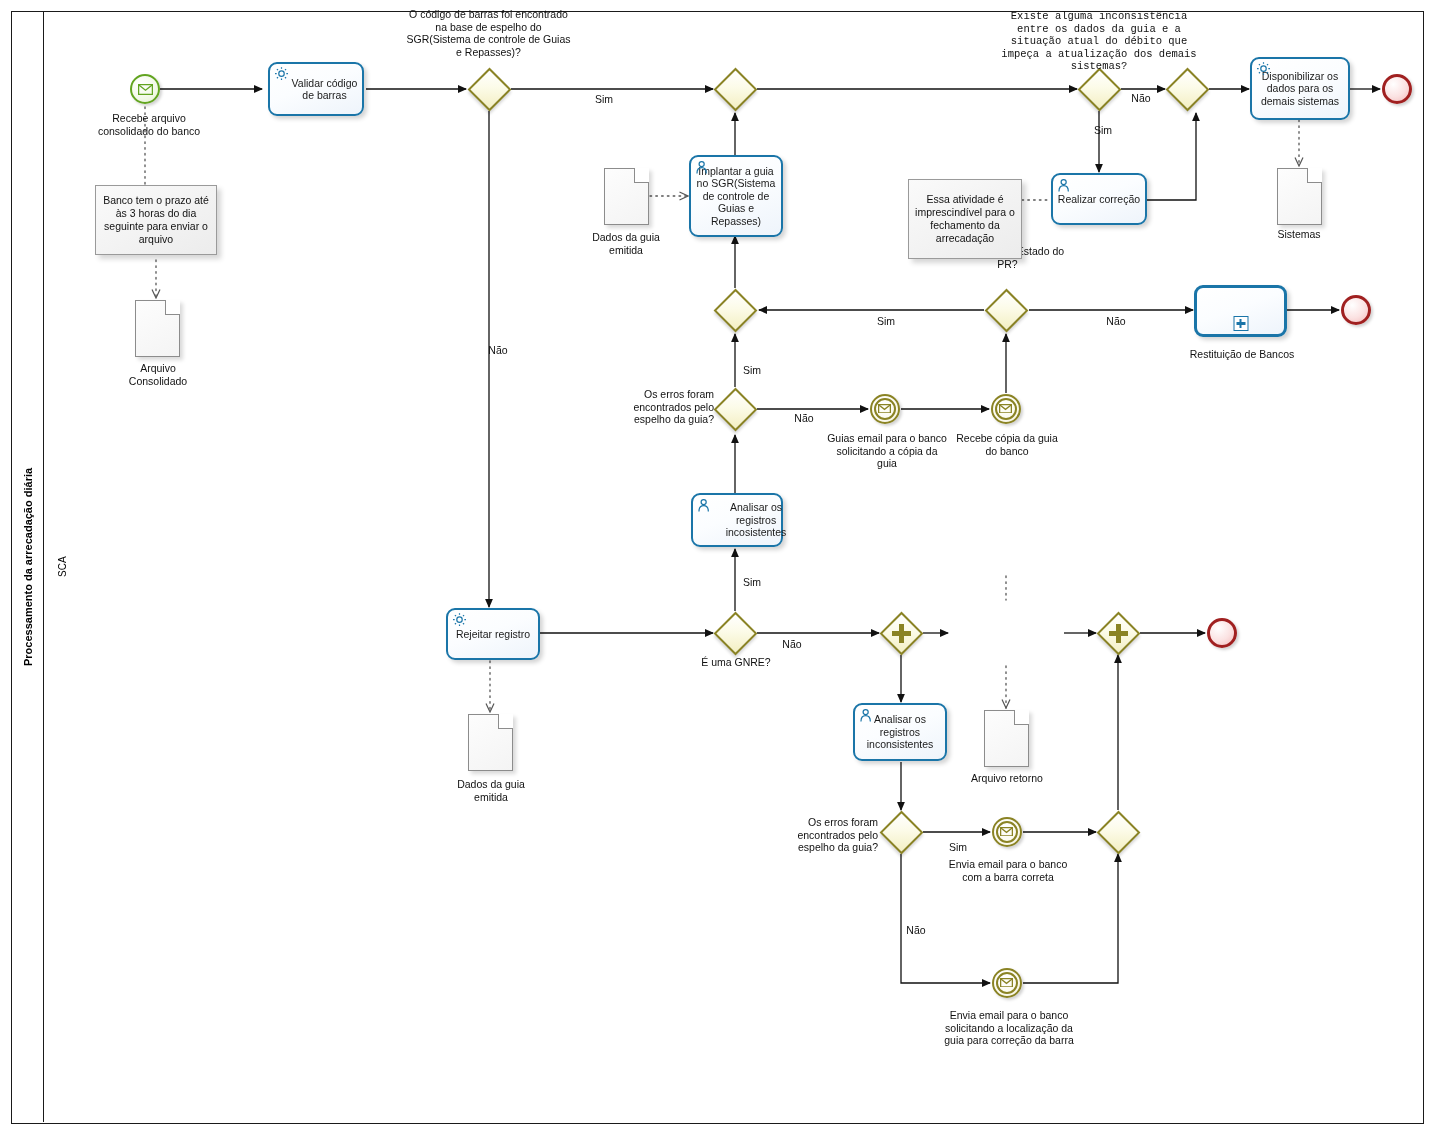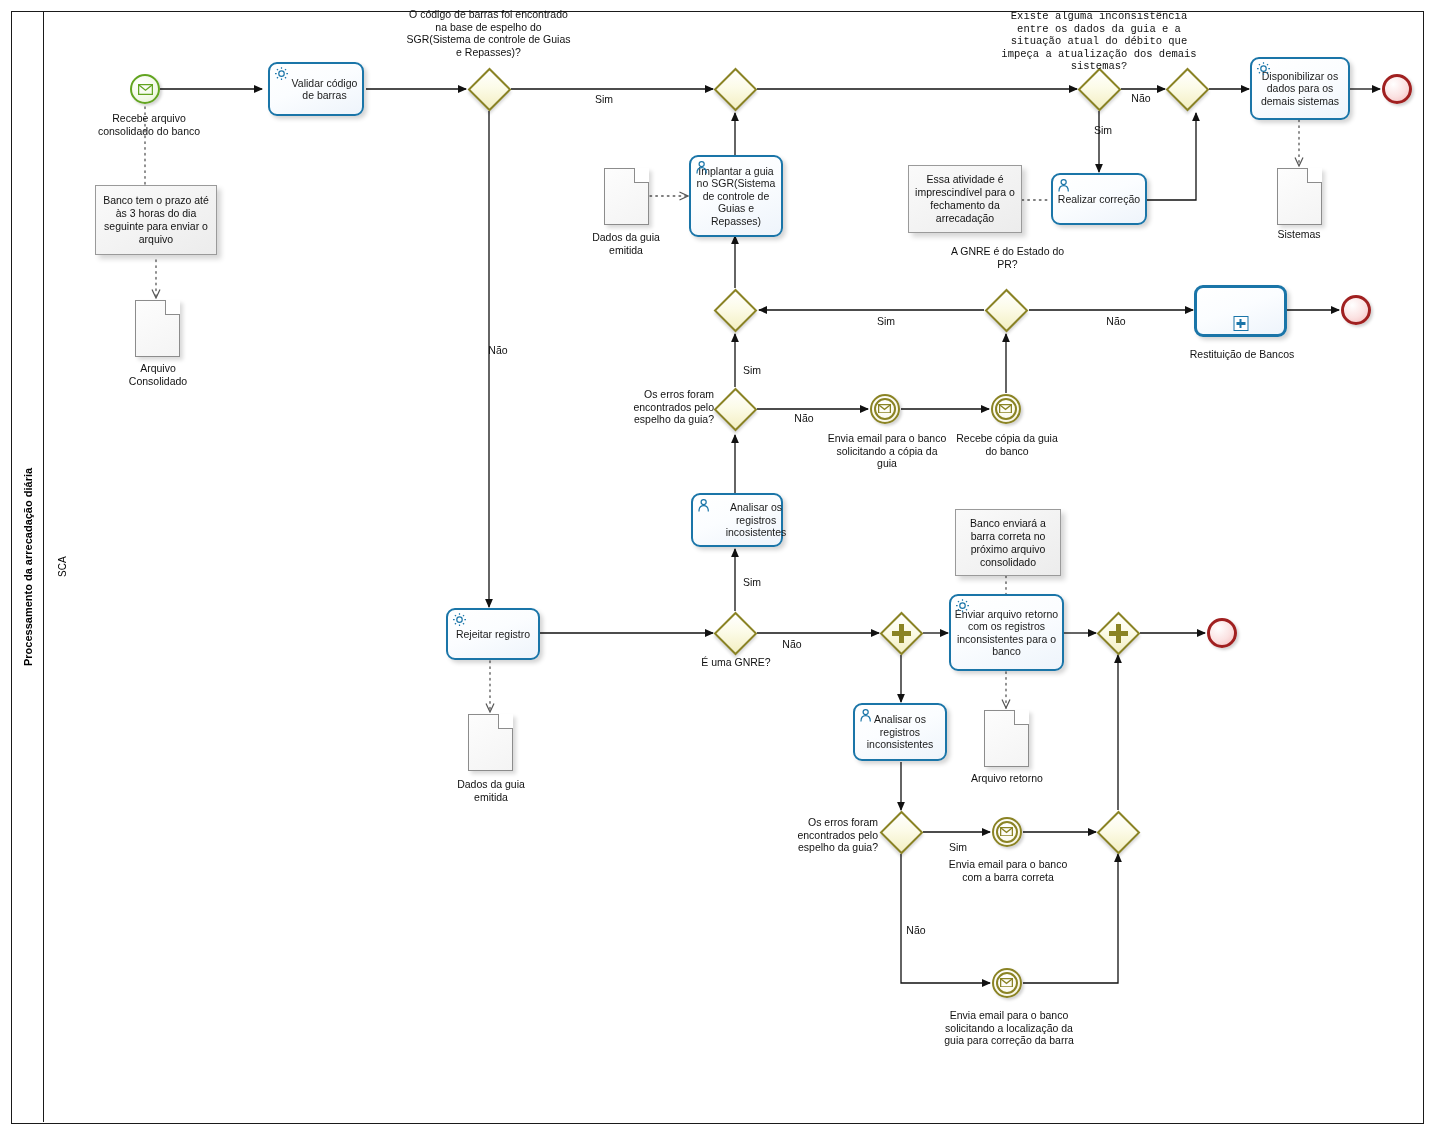--- a/index.html
+++ b/index.html
@@ -191,21 +191,21 @@
   <div class="lbl" style="left:94px;top:112px;width:110px;">Recebe arquivo consolidado do banco</div>
 
   <div class="ev ev-inter" style="left:870px;top:394px;">
     <span class="env">
       <svg width="13" height="9.5" viewBox="0 0 15 11">
           <rect x="0.7" y="0.7" width="13.6" height="9.6" fill="none" stroke="#8a8324" stroke-width="1.5"></rect>
           <path d="M1,1.2 L7.5,6.2 L14,1.2" fill="none" stroke="#8a8324" stroke-width="1.5"></path>
         </svg>
     </span>
   </div>
-  <div class="lbl" style="left:826px;top:432px;width:122px;">Envia email para o banco solicitando a cópia da guia</div>
+  <div class="lbl" style="left:826px;top:432px;width:122px;">Guias email para o banco solicitando a cópia da guia</div>
 
   <div class="ev ev-inter" style="left:991px;top:394px;">
     <span class="env">
       <svg width="13" height="9.5" viewBox="0 0 15 11">
           <rect x="0.7" y="0.7" width="13.6" height="9.6" fill="none" stroke="#8a8324" stroke-width="1.5"></rect>
           <path d="M1,1.2 L7.5,6.2 L14,1.2" fill="none" stroke="#8a8324" stroke-width="1.5"></path>
         </svg>
     </span>
   </div>
   <div class="lbl" style="left:955px;top:432px;width:104px;">Recebe cópia da guia do banco</div>
@@ -311,31 +311,20 @@
       <svg width="17" height="17" viewBox="0 0 20 20">
           <g fill="none" stroke="#1a75a8" stroke-width="1.4">
             <circle cx="9" cy="6" r="3"></circle>
             <path d="M3.5,17 C3.5,12.4 6.1,10.2 9,10.2 C11.9,10.2 14.5,12.4 14.5,17"></path>
           </g>
         </svg>
     </span>
     <span>Analisar os registros inconsistentes</span>
   </div>
 
-  <div class="task" style="left:949px;top:594px;width:115px;height:77px;">
-    <span class="tico">
-      <svg width="17" height="17" viewBox="0 0 20 20">
-          <g fill="none" stroke="#1a75a8" stroke-width="1.4">
-            <circle cx="10" cy="9" r="3.2"></circle>
-            <path d="M10,1.4 L10,3.3 M10,14.7 L10,16.6 M2.4,9 L4.3,9 M15.7,9 L17.6,9 M4.6,3.6 L5.9,4.9 M14.1,13.1 L15.4,14.4 M15.4,3.6 L14.1,4.9 M5.9,13.1 L4.6,14.4"></path>
-          </g>
-        </svg>
-    </span>
-    <span>Enviar arquivo retorno  com os registros inconsistentes para o banco</span>
-  </div>
 
   <div class="subproc" style="left:1194px;top:285px;width:93px;height:52px;">
     <span class="plus"></span>
   </div>
   <div class="lbl" style="left:1180px;top:348px;width:124px;">Restituição de Bancos</div>
 
   <div class="gw" style="left:467px;top:67px;">
       <span class="dia"></span>
     </div>
   <div class="lbl" style="left:406px;top:8px;width:165px;">O código de barras foi encontrado na base de espelho do SGR(Sistema de controle de Guias e Repasses)?</div>
@@ -416,16 +405,15 @@
       <span class="fold"></span>
     </div>
   <div class="lbl" style="left:1251px;top:228px;width:96px;">Sistemas</div>
 
   <div class="dobj" style="left:984px;top:710px;width:45px;height:57px;">
       <span class="fold"></span>
     </div>
   <div class="lbl" style="left:959px;top:772px;width:96px;">Arquivo retorno</div>
 
   <div class="anno" style="left:95px;top:185px;width:122px;height:70px;">Banco tem o prazo até às 3 horas do dia seguinte para enviar o arquivo</div>
-  <div class="anno" style="left:908px;top:165px;width:114px;height:68px;">Essa atividade é imprescindível para o fechamento da arrecadação</div>
-  <div class="anno" style="left:955px;top:509px;width:106px;height:67px;">Banco enviará a barra correta no próximo arquivo consolidado</div>
+  <div class="anno" style="left:908px;top:179px;width:114px;height:80px;">Essa atividade é imprescindível para o fechamento da arrecadação</div>
 
 </div>
 
 </body></html>

